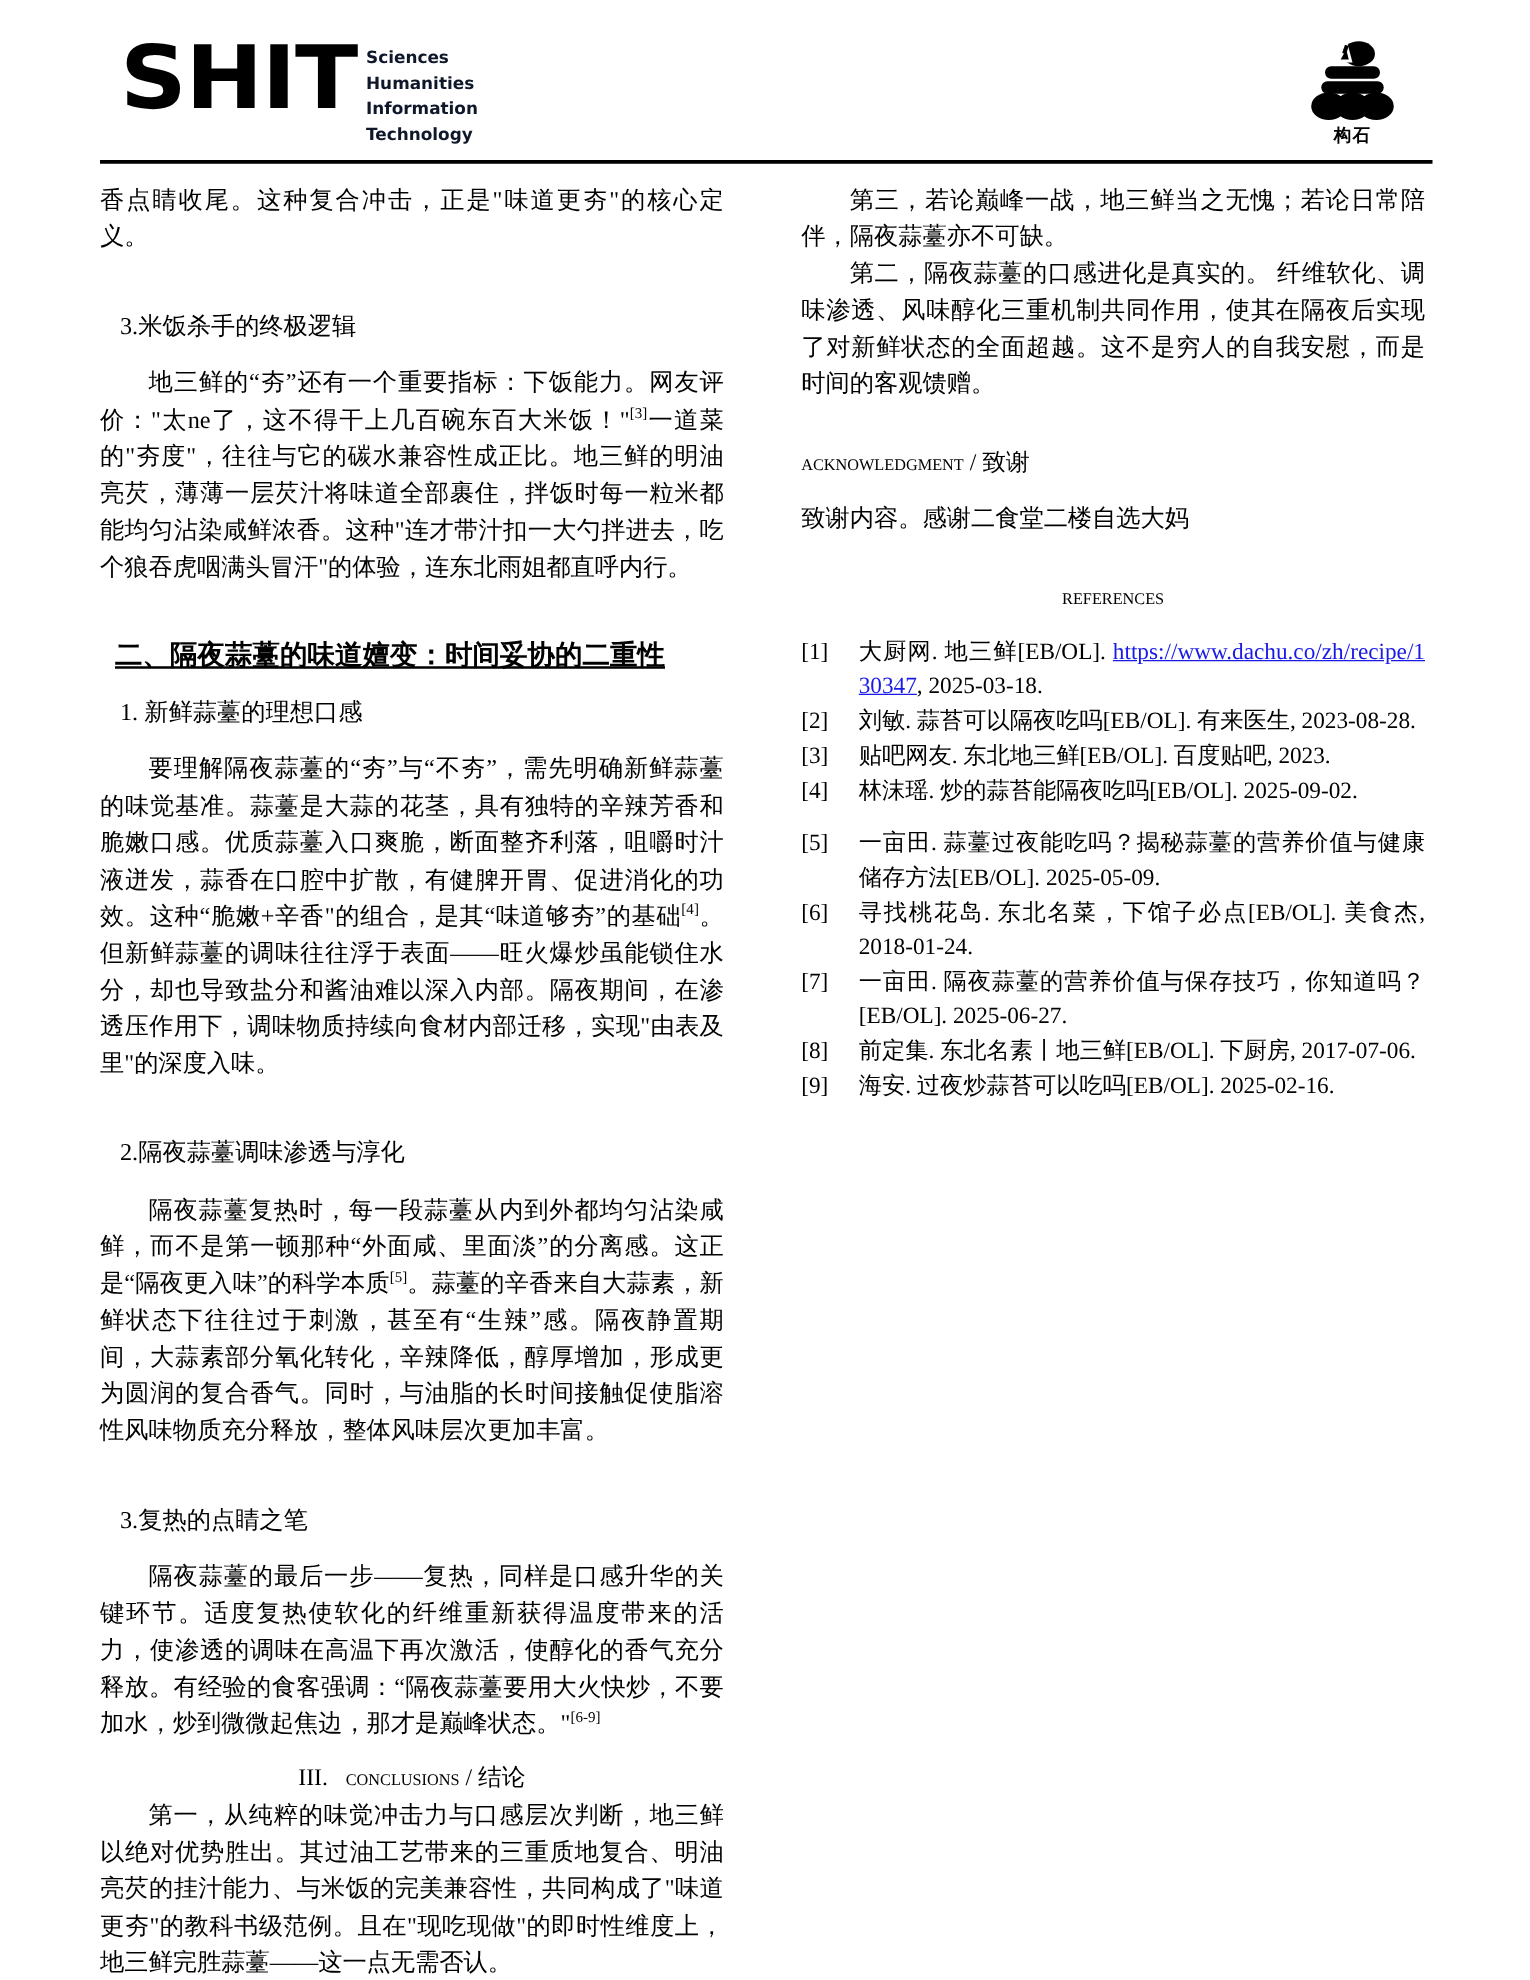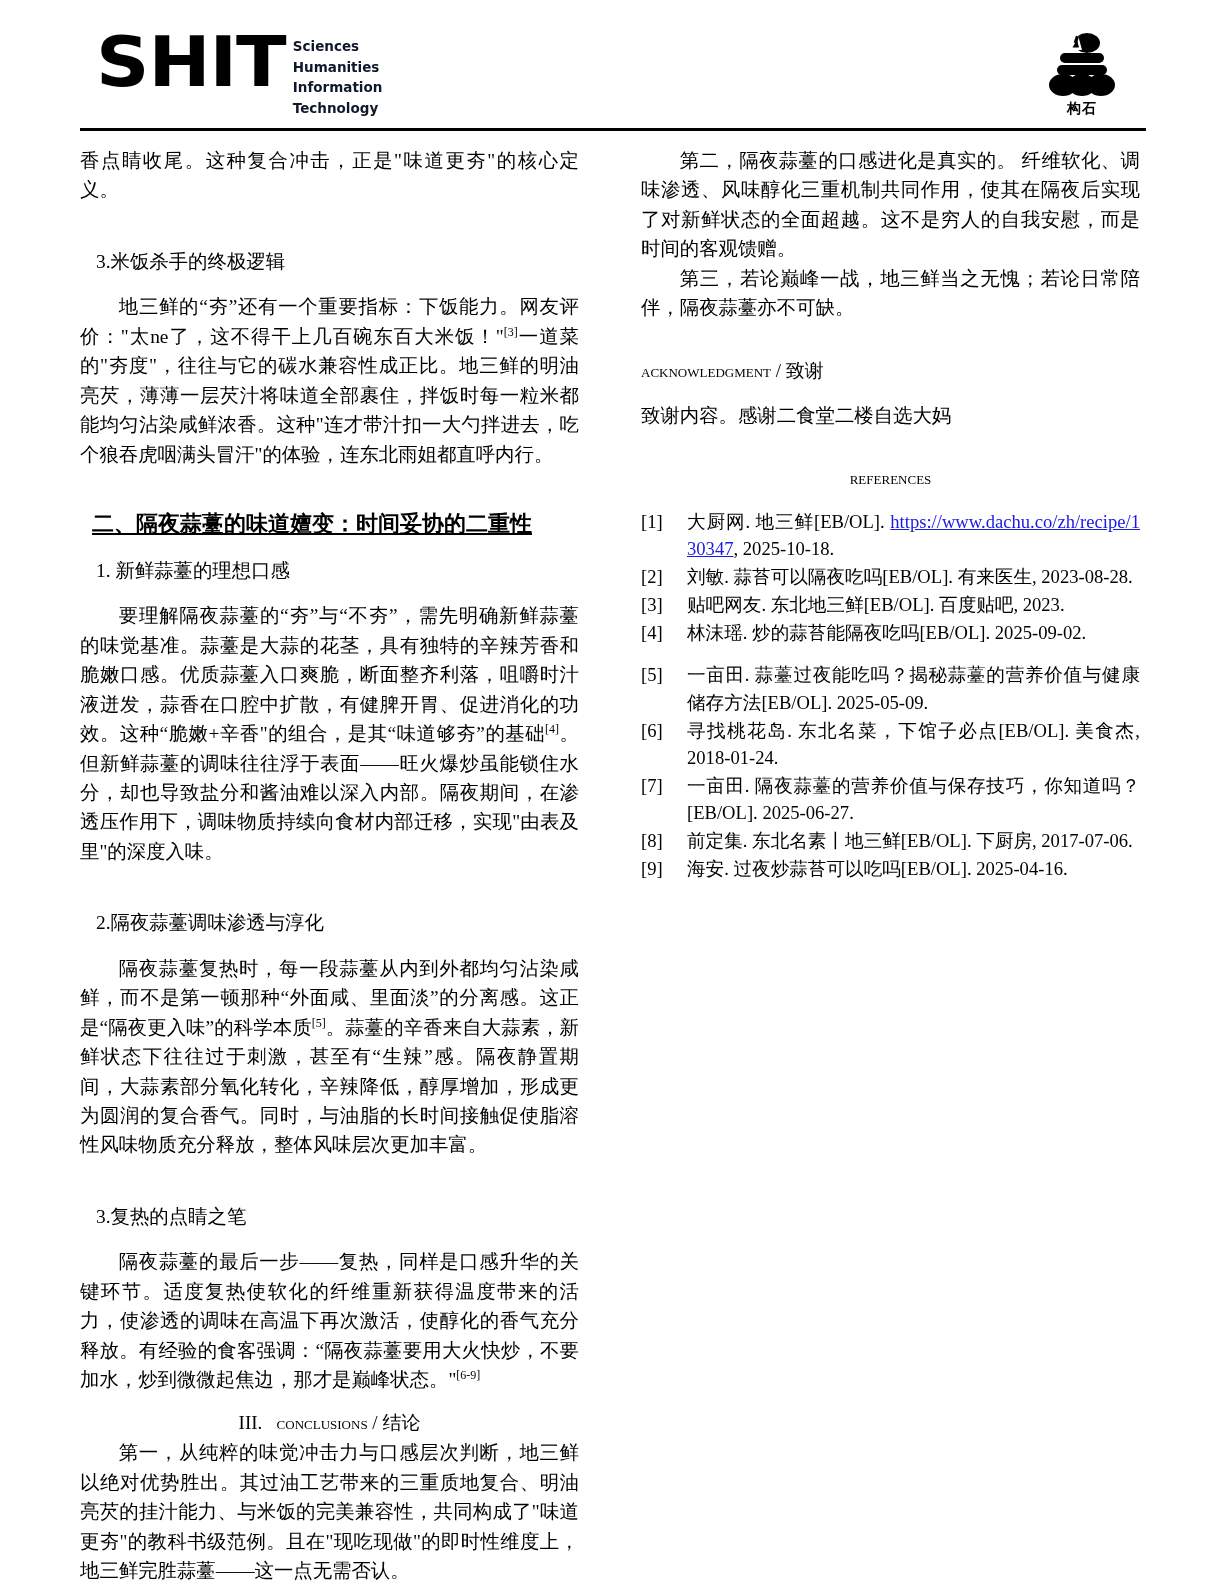--- a/index.html
+++ b/index.html
@@ -243,41 +243,41 @@
 
     <p class="center-head"><span>III.</span>&nbsp;&nbsp; <span class="sc">Conclusions</span> <span>/</span> <span>结论</span></p>
 
     <p class="para-indent">第一，从纯粹的味觉冲击力与口感层次判断，地三鲜以绝对优势胜出。其过油工艺带来的三重质地复合、明油亮芡的挂汁能力、与米饭的完美兼容性，共同构成了"味道更夯"的教科书级范例。且在"现吃现做"的即时性维度上，地三鲜完胜蒜薹——这一点无需否认。</p>
     <p class="para-indent">通过对地三鲜与隔夜蒜薹谁味道更夯的系统探讨，本文得出以下结论：</p>
 
   </div>
 
   <div class="col col-right">
 
+    <p class="para-indent">第三，若论巅峰一战，地三鲜当之无愧；若论日常陪伴，隔夜蒜薹亦不可缺。</p>
     <p class="para-indent">第二，隔夜蒜薹的口感进化是真实的。 纤维软化、调味渗透、风味醇化三重机制共同作用，使其在隔夜后实现了对新鲜状态的全面超越。这不是穷人的自我安慰，而是时间的客观馈赠。</p>
-    <p class="para-indent">第三，若论巅峰一战，地三鲜当之无愧；若论日常陪伴，隔夜蒜薹亦不可缺。</p>
 
     <div class="gap-lg"></div>
 
     <p class="ack-head"><span class="sc">Acknowledgment</span> <span>/</span> <span>致谢</span></p>
 
     <div class="gap-sm"></div>
 
     <p class="ack-body">致谢内容。感谢二食堂二楼自选大妈</p>
 
     <div class="gap-lg"></div>
 
     <p class="center-head sc">References</p>
 
     <div class="gap-sm"></div>
 
     <div class="refs">
       <div class="ref-item">
         <span class="ref-num">[1]</span>
-        <span class="ref-text"><span>大厨网. 地三鲜[EB/OL]. </span><a class="ref-link" href="#">https://www.dachu.co/zh/recipe/130347</a><span>, 2025-10-18.</span></span>
+        <span class="ref-text"><span>大厨网. 地三鲜[EB/OL]. </span><a class="ref-link" href="#">https://www.dachu.co/zh/recipe/130347</a><span>, 2025-03-18.</span></span>
       </div>
       <div class="ref-item">
         <span class="ref-num">[2]</span>
         <span class="ref-text">刘敏. 蒜苔可以隔夜吃吗[EB/OL]. 有来医生, 2023-08-28.</span>
       </div>
       <div class="ref-item">
         <span class="ref-num">[3]</span>
         <span class="ref-text">贴吧网友. 东北地三鲜[EB/OL]. 百度贴吧, 2023.</span>
       </div>
       <div class="ref-item">
@@ -298,19 +298,19 @@
       <div class="ref-item">
         <span class="ref-num">[7]</span>
         <span class="ref-text">一亩田. 隔夜蒜薹的营养价值与保存技巧，你知道吗？[EB/OL]. 2025-06-27.</span>
       </div>
       <div class="ref-item">
         <span class="ref-num">[8]</span>
         <span class="ref-text">前定集. 东北名素丨地三鲜[EB/OL]. 下厨房, 2017-07-06.</span>
       </div>
       <div class="ref-item">
         <span class="ref-num">[9]</span>
-        <span class="ref-text">海安. 过夜炒蒜苔可以吃吗[EB/OL]. 2025-04-16.</span>
+        <span class="ref-text">海安. 过夜炒蒜苔可以吃吗[EB/OL]. 2025-02-16.</span>
       </div>
     </div>
 
   </div>
 
 </div>
 
 </body></html>

